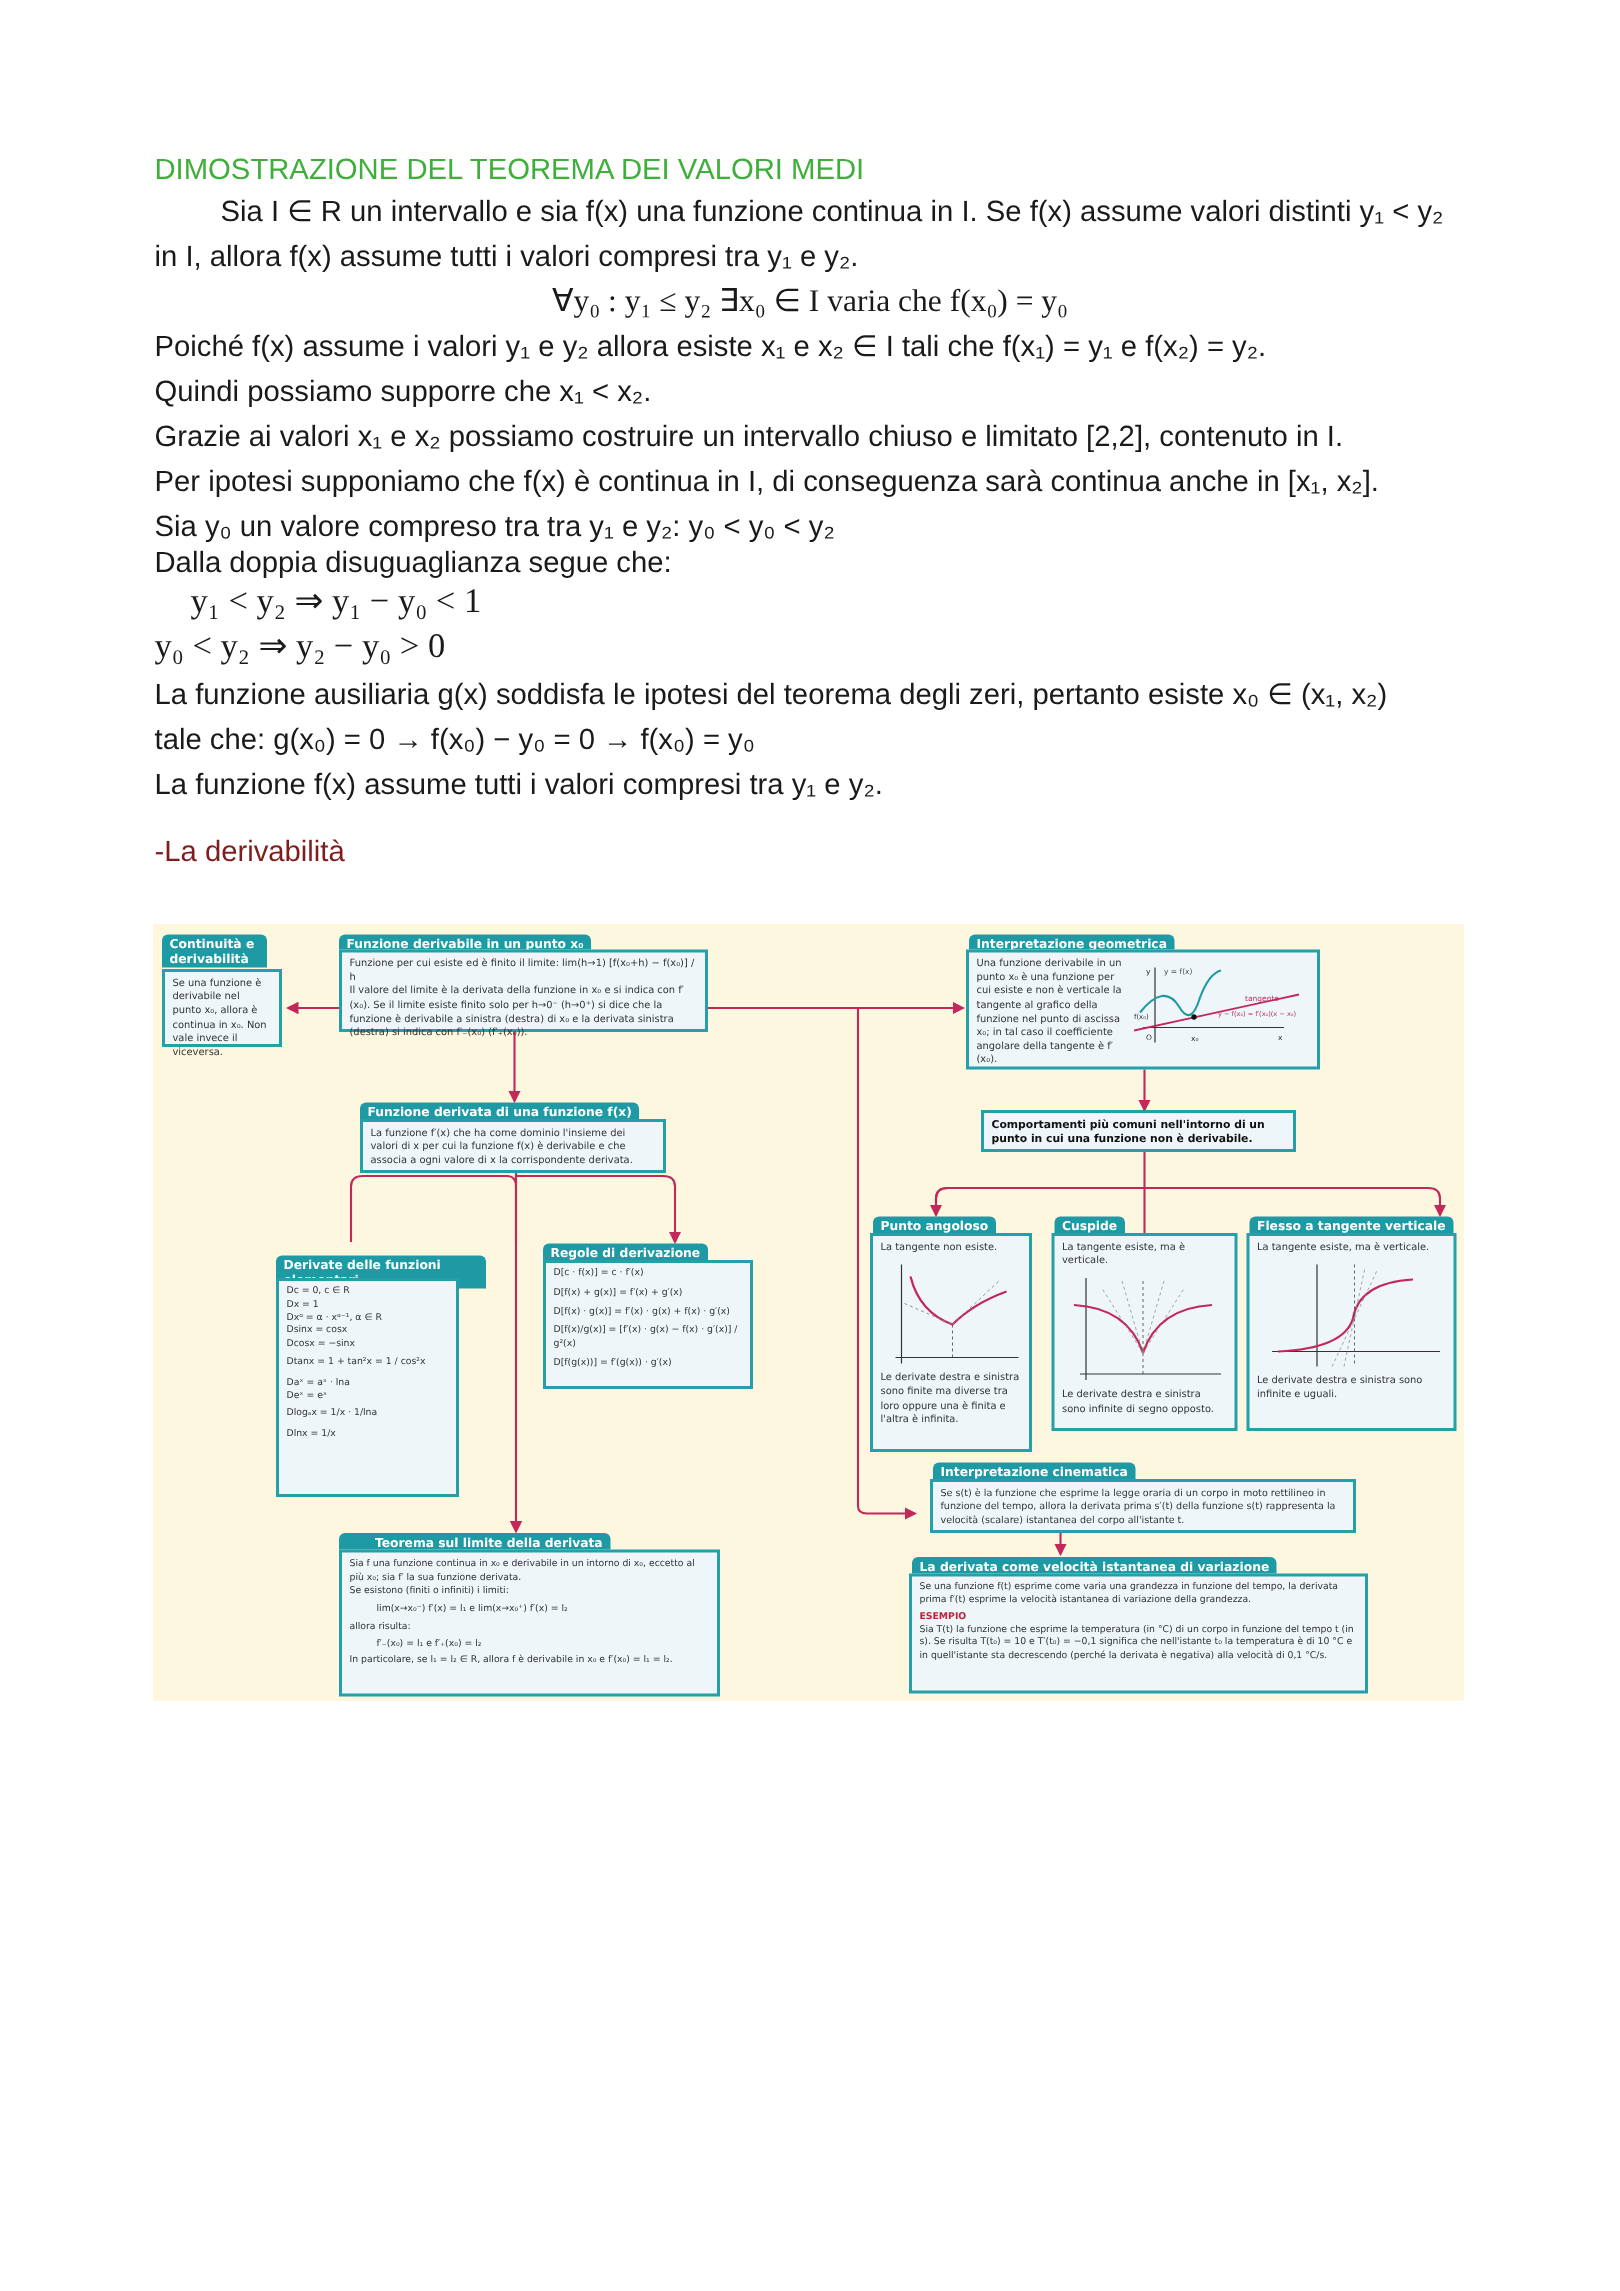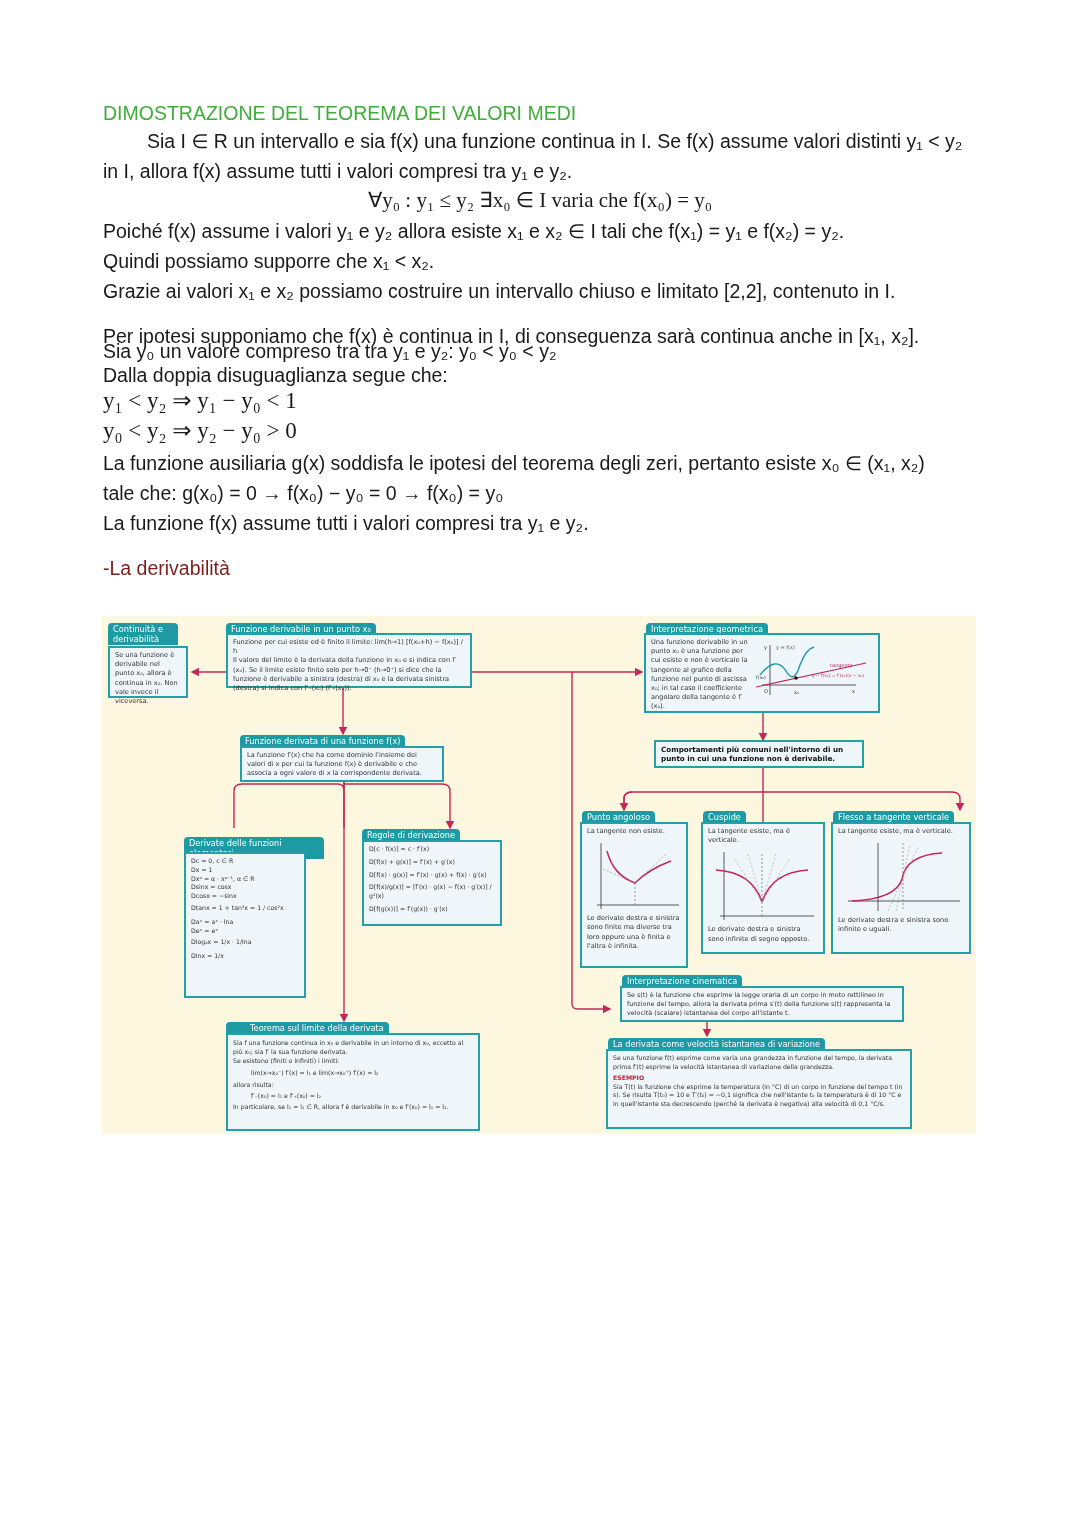--- a/index.html
+++ b/index.html
@@ -6,40 +6,40 @@
   body { width:1080px; height:1527px; position:relative; overflow:hidden; font-family:"Liberation Sans", sans-serif; color:#1a1a1a; }
   .line { position:absolute; left:103px; font-size:19.5px; line-height:24px; white-space:nowrap; }
   .mr { font-family:"Liberation Serif", serif; font-size:21px; }
   .title { color:#3fae3a; font-size:19.5px; }
   .sub { color:#7f1d1d; font-size:19.5px; }
   .center { left:0; width:1080px; text-align:center; }
 
   
   #map { position:absolute; left:102px; top:616px; width:874px; height:518px; background:#fdf7df; }
   .box { position:absolute; background:#eef6fa; border:2px solid #25a0a8; font-family:"DejaVu Sans", sans-serif; font-size:6.6px; line-height:9.2px; color:#333; padding:3px 5px; box-sizing:border-box; }
-  .hdr { position:absolute; background:#1e9aa4; color:#fff; font-family:"DejaVu Sans", sans-serif; font-weight:normal; font-size:8.2px; line-height:10px; padding:1px 5px; border-radius:4px 4px 0 0; white-space:nowrap; box-sizing:border-box; }
+  .hdr { position:absolute; background:#1e9aa4; color:#fff; font-family:"DejaVu Sans", sans-serif; font-weight:bold; font-size:8.2px; line-height:10px; padding:1px 5px; border-radius:4px 4px 0 0; white-space:nowrap; box-sizing:border-box; }
   .hdr.two { white-space:normal; }
   .red { color:#c0223b; font-weight:bold; }
   svg.wires { position:absolute; left:0; top:0; }
   .mini { position:absolute; }
 </style>
 </head>
 <body>
 
 <div class="line title" style="top:101px;">DIMOSTRAZIONE DEL TEOREMA DEI VALORI MEDI</div>
 <div class="line" style="top:129px;margin-left:44px;">Sia I ∈ R un intervallo e sia f(x) una funzione continua in I. Se f(x) assume valori distinti y₁ &lt; y₂</div>
 <div class="line" style="top:159px;">in  I, allora f(x) assume tutti i valori compresi tra y₁ e y₂.</div>
 <div class="line center" style="top:188px;"><span class="mr">∀y₀ : y₁ ≤ y₂ ∃x₀ ∈ I varia che f(x₀) = y₀</span></div>
 <div class="line" style="top:219px;">Poiché  f(x) assume i valori  y₁ e y₂ allora esiste x₁ e x₂ ∈ I tali che f(x₁) = y₁ e f(x₂) = y₂.</div>
 <div class="line" style="top:249px;">Quindi possiamo supporre che x₁ &lt; x₂.</div>
 <div class="line" style="top:279px;">Grazie ai valori  x₁ e x₂ possiamo costruire un intervallo chiuso e limitato [2,2], contenuto in  I.</div>
-<div class="line" style="top:309px;margin-top:15px;">Per ipotesi supponiamo che f(x) è continua in I, di conseguenza sarà continua anche in [x₁, x₂].</div>
+<div class="line" style="top:309px;">Per ipotesi supponiamo che f(x) è continua in I, di conseguenza sarà continua anche in [x₁, x₂].</div>
 <div class="line" style="top:339px;">Sia y₀ un valore compreso tra tra y₁ e y₂: y₀ &lt; y₀ &lt; y₂</div>
 <div class="line" style="top:363px;">Dalla  doppia disuguaglianza segue che:</div>
-<div class="line mr" style="top:389px; font-size:23px;">y₁ &lt; y₂ ⇒ y₁ − y₀ &lt; 1</div>
+<div class="line mr" style="top:389px; font-size:23px;margin-left:24px;">y₁ &lt; y₂ ⇒ y₁ − y₀ &lt; 1</div>
 <div class="line mr" style="top:419px; font-size:23px;">y₀ &lt; y₂ ⇒ y₂ − y₀ &gt; 0</div>
 <div class="line" style="top:451px;">La funzione ausiliaria g(x) soddisfa le ipotesi del teorema degli zeri, pertanto esiste x₀ ∈ (x₁, x₂)</div>
 <div class="line" style="top:481px;">tale che: g(x₀) = 0 → f(x₀) − y₀ = 0 → f(x₀) = y₀</div>
 <div class="line" style="top:511px;text-align:right;">La funzione f(x) assume tutti i valori compresi tra y₁ e y₂.</div>
 <div class="line sub" style="top:556px;">-La derivabilità</div>
 
 <div id="map">
   <svg class="wires" width="874" height="518">
     <defs>
       <marker id="ar" markerWidth="6" markerHeight="6" refX="5" refY="3" orient="auto">

